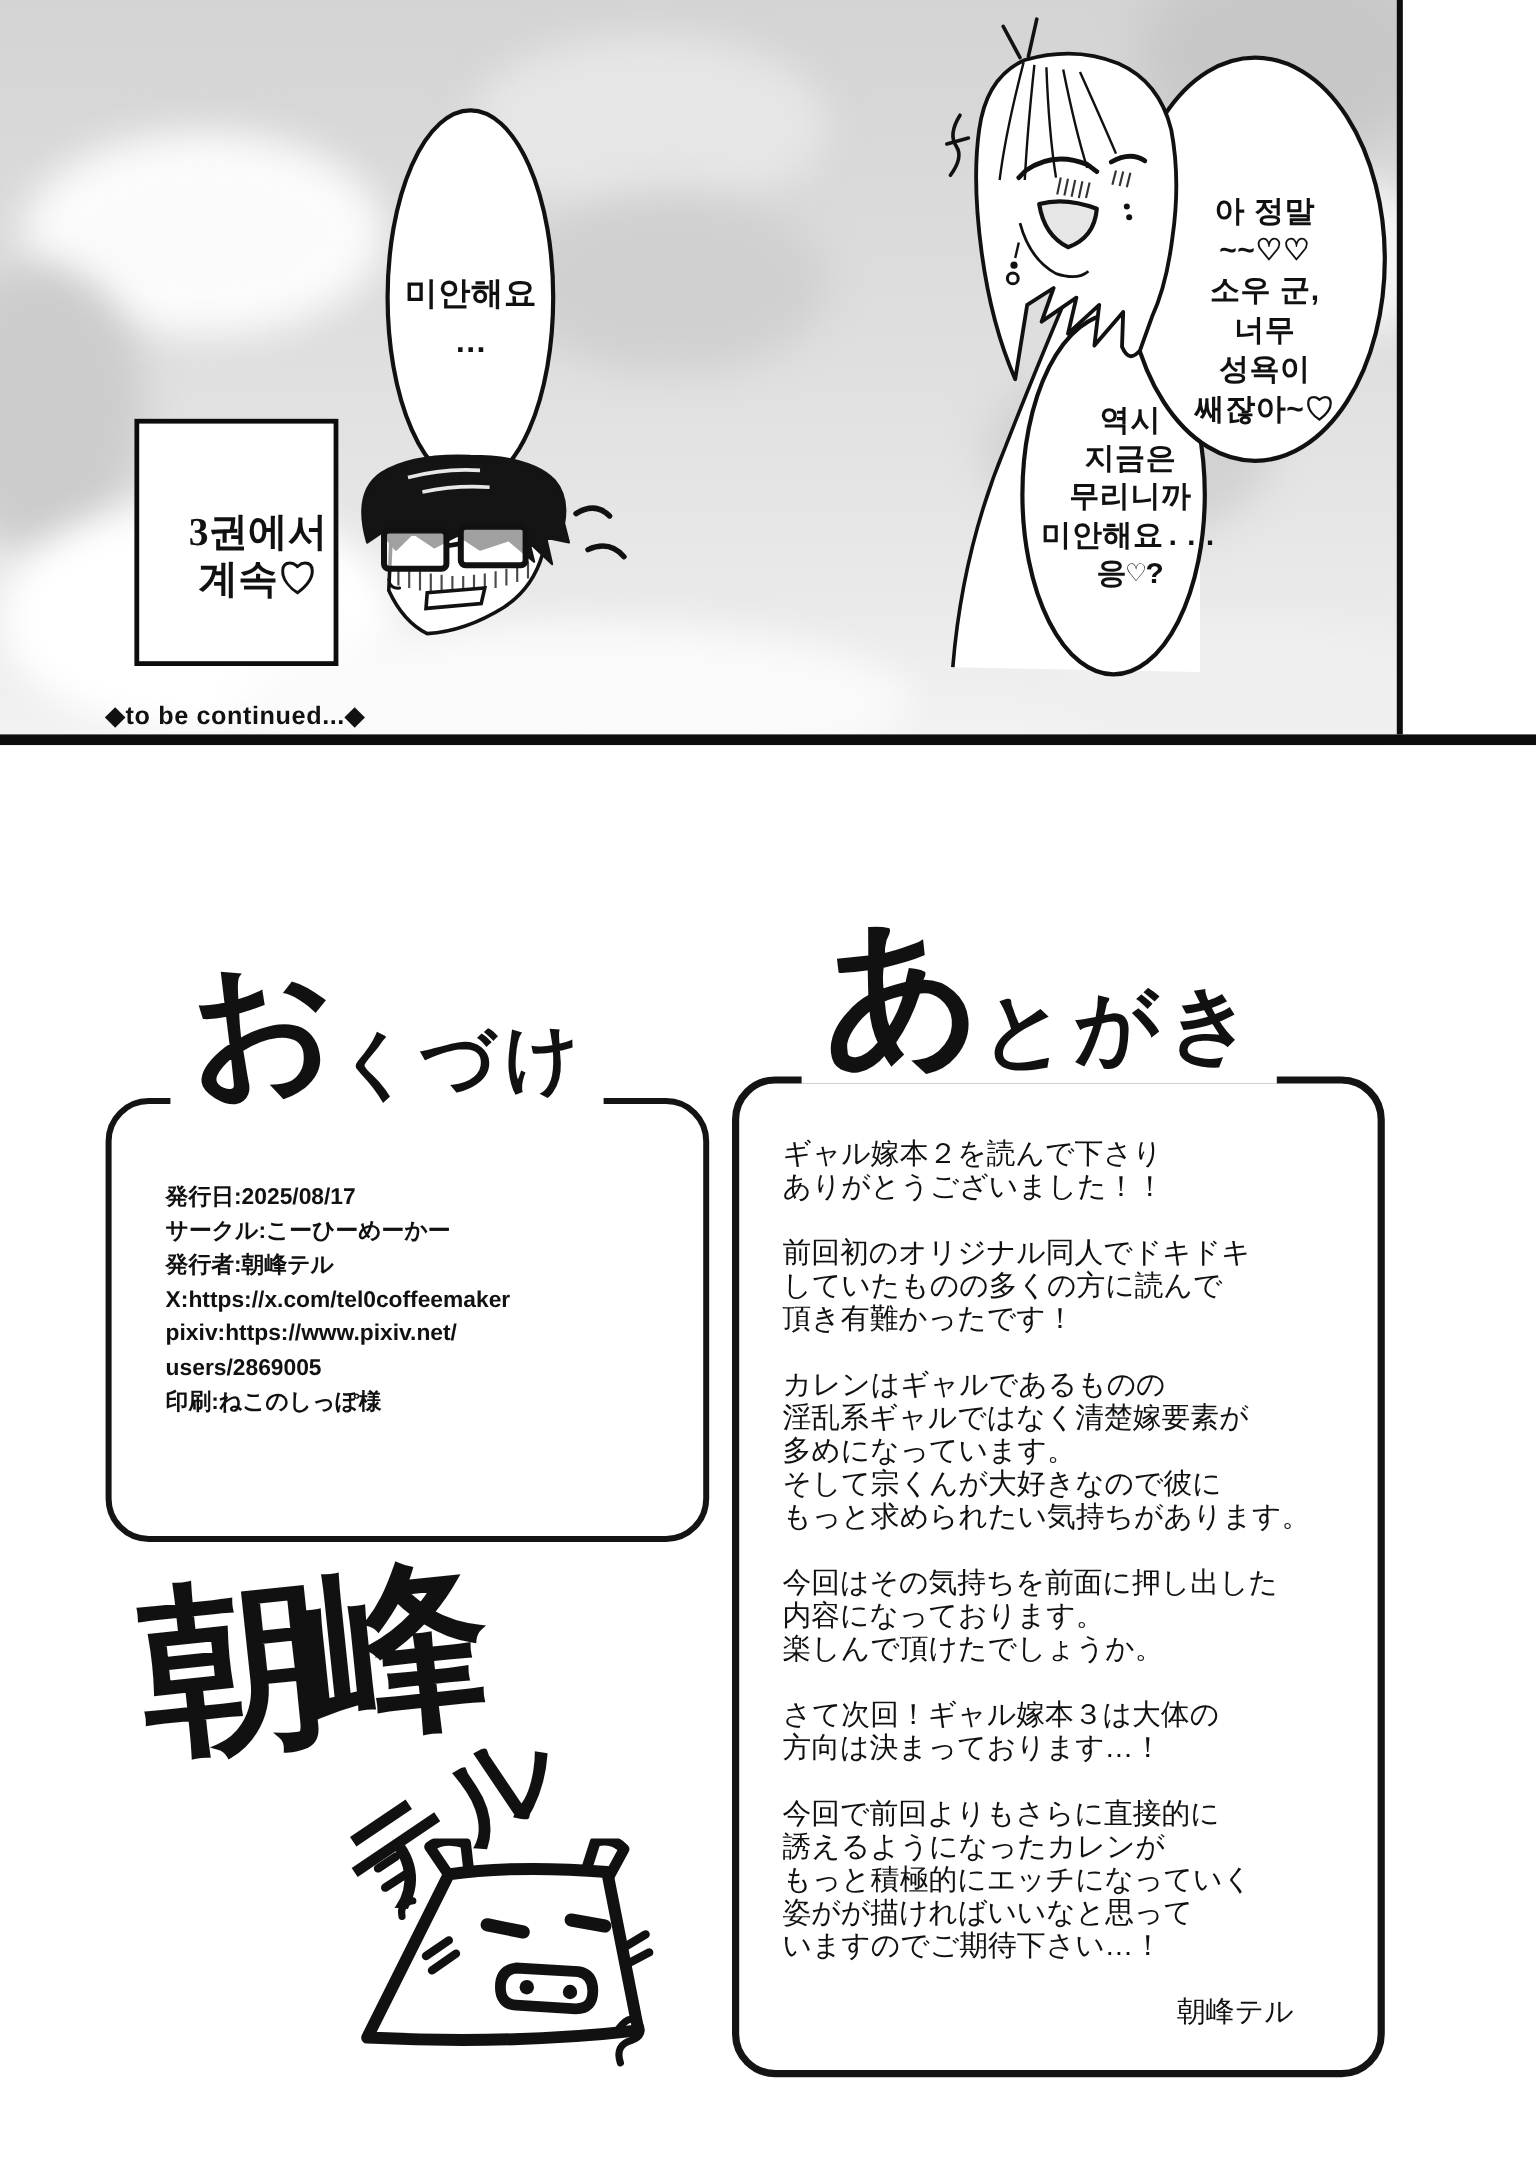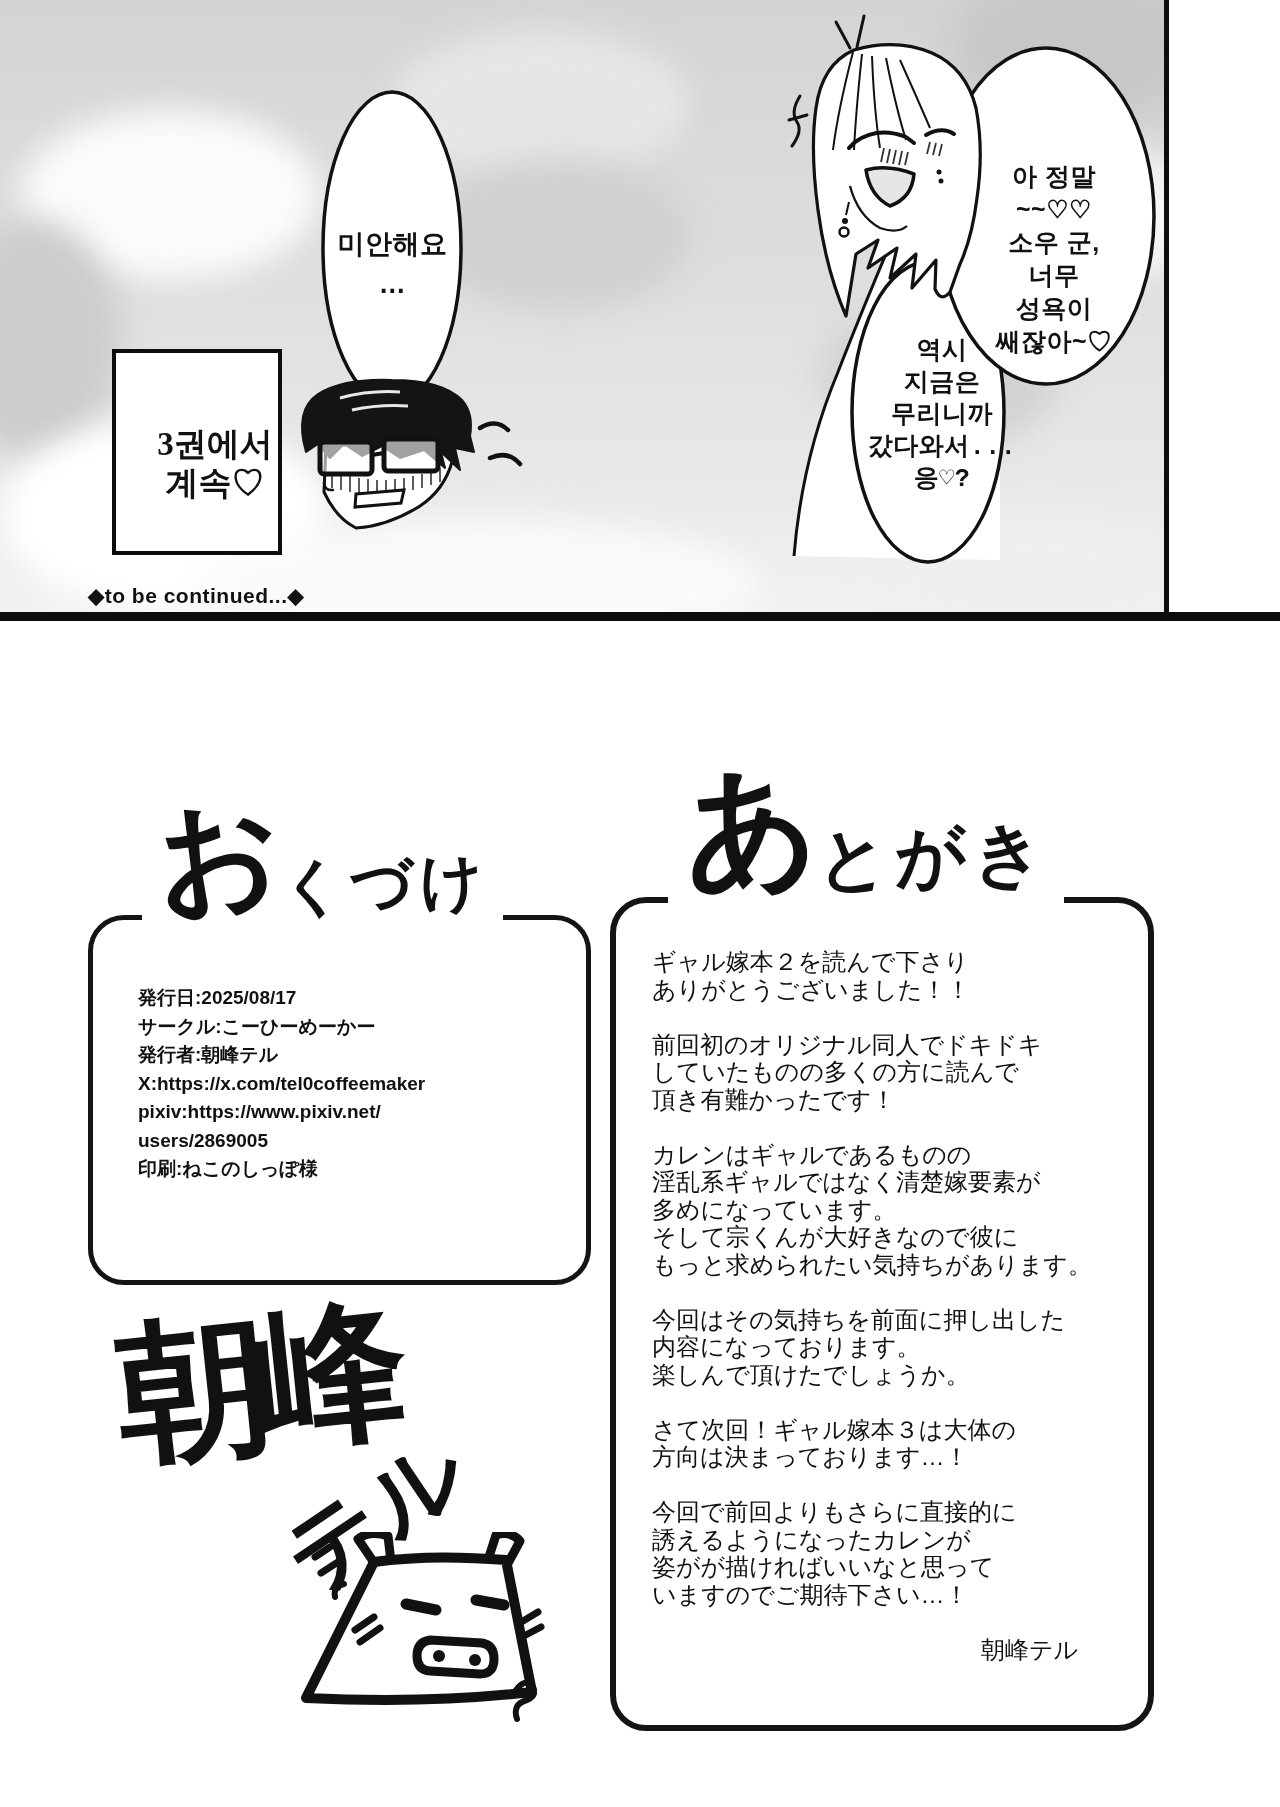--- a/index.html
+++ b/index.html
@@ -129,21 +129,21 @@
       <div>~~♡♡</div>
       <div>소우 군,</div>
       <div>너무</div>
       <div>성욕이</div>
       <div>쌔잖아~♡</div>
     </div>
     <div class="bubble-text girl-bubble2-text">
       <div>역시</div>
       <div>지금은</div>
       <div>무리니까</div>
-      <div>갔다와서...</div>
+      <div>미안해요...</div>
       <div>응♡?</div>
     </div>
 
     <div class="next-box">
       <div class="next-box-inner">
         <div>3권에서</div>
         <div>계속♡</div>
       </div>
     </div>
 
@@ -190,20 +190,21 @@
       <div class="aw-line"></div>
       <div class="aw-line">今回はその気持ちを前面に押し出した</div>
       <div class="aw-line">内容になっております。</div>
       <div class="aw-line">楽しんで頂けたでしょうか。</div>
       <div class="aw-line"></div>
       <div class="aw-line">さて次回！ギャル嫁本３は大体の</div>
       <div class="aw-line">方向は決まっております…！</div>
       <div class="aw-line"></div>
       <div class="aw-line">今回で前回よりもさらに直接的に</div>
       <div class="aw-line">誘えるようになったカレンが</div>
+      <div class="aw-line">もっと積極的にエッチになっていく</div>
       <div class="aw-line">姿がが描ければいいなと思って</div>
       <div class="aw-line">いますのでご期待下さい…！</div>
       <div class="aw-line"></div>
       <div class="aw-closing">朝峰テル</div>
     </div>
 
     <div class="signature">
       <span class="sig-kanji">朝峰</span>
       <span class="sig-kana">テル</span>
     </div>

